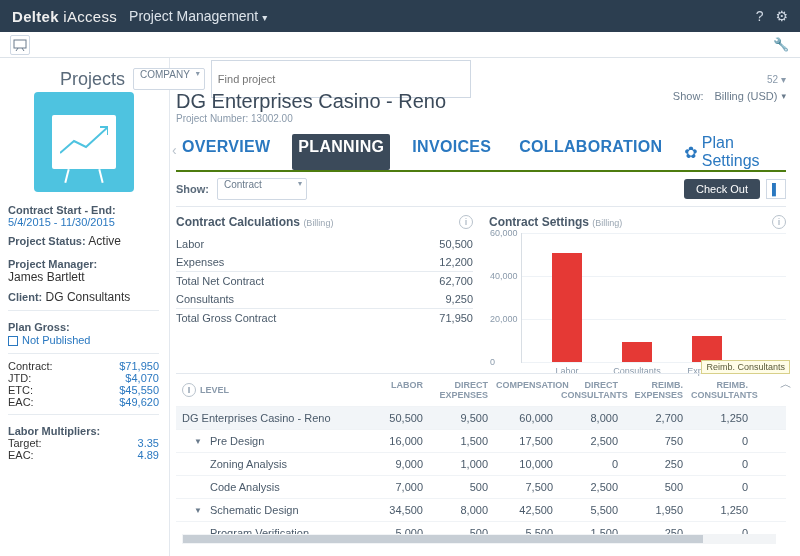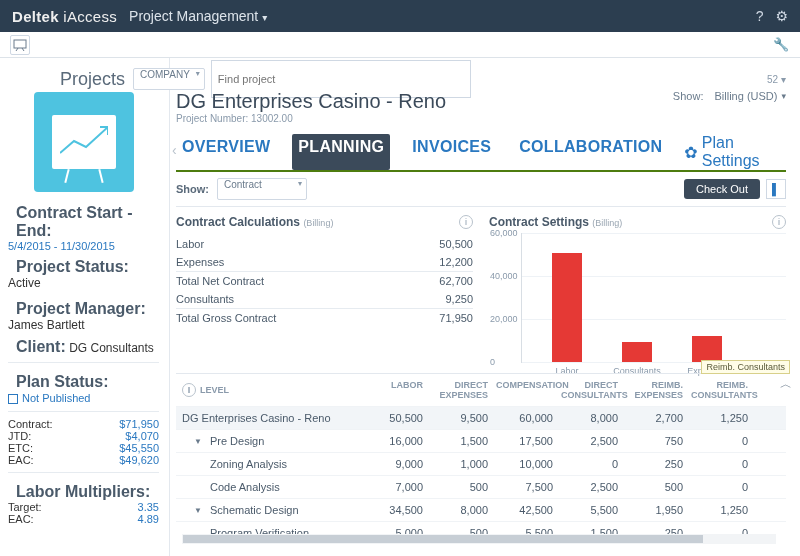--- a/index.html
+++ b/index.html
@@ -22,21 +22,21 @@
 .mini-select { border: 1px solid #cfd8e3; height: 22px; font-size: 10px; padding: 0 14px 0 6px; background: #fff; color: #6a7b8c; position: relative; border-radius: 2px; display: flex; align-items: flex-start; }
 .mini-select::after { content: "▾"; position: absolute; right: 4px; font-size: 8px; color: #8a9aab; }
 .search-input { border: 1px solid #cfd8e3; height: 38px; width: 260px; padding: 0 6px; font-size: 11px; color: #8a9aab; }
 .search-count { margin-left: auto; color: #8a9aab; font-size: 10px; margin-right: 4px; }
 .tile { width: 100px; height: 100px; background: #4ec3e0; border-radius: 4px; display: flex; align-items: center; justify-content: center; margin: 0 auto 12px; }
 .tile-inner { width: 64px; height: 54px; background: #fff; position: relative; border-radius: 2px; }
 .tile-legs::before, .tile-legs::after { content: ""; position: absolute; width: 2px; height: 14px; background: #fff; bottom: -14px; }
 .tile-legs::before { left: 14px; transform: rotate(14deg); }
 .tile-legs::after { right: 14px; transform: rotate(-14deg); }
 .tile-chart { position: absolute; left: 8px; right: 8px; top: 10px; bottom: 10px; }
-.sb-label { font-weight: 600; color: #4a5a6a; font-size: 16px; margin-top: 10px; margin-left: 8px; }
+.sb-label { font-weight: 600; color: #4a5a6a; font-size: 11px; margin-top: 10px; }
 .sb-val { color: #2a78c0; font-size: 11px; }
 .sb-row { display: flex; justify-content: space-between; font-size: 11px; }
 .sb-row .v { color: #2a78c0; }
 .sb-block { margin-bottom: 6px; }
 .hr { border-top: 1px solid #e6ebf0; margin: 6px 0; }
 .checkbox { width: 10px; height: 10px; border: 1px solid #2a78c0; display: inline-block; margin-right: 4px; vertical-align: middle; }
 .header-row { display: flex; align-items: flex-start; margin-bottom: 2px; }
 .proj-name { font-size: 20px; color: #3b4a5a; font-weight: 400; }
 .proj-num { font-size: 10px; color: #8a9aab; }
 .show-wrap { margin-left: auto; font-size: 11px; color: #6a7b8c; display: flex; align-items: center; gap: 4px; }
@@ -128,21 +128,21 @@
         <div class="sb-val">5/4/2015 - 11/30/2015</div>
       </div>
     <div class="sb-block"><span class="sb-label">Project Status:</span> <span>Active</span></div>
     <div class="sb-block">
         <div class="sb-label">Project Manager:</div>
         <div>James Bartlett</div>
       </div>
     <div class="sb-block"><span class="sb-label">Client:</span> <span>DG Consultants</span></div>
     <div class="hr"></div>
     <div class="sb-block">
-        <div class="sb-label">Plan Status:</div>
+        <div class="sb-label">Plan Gross:</div>
         <div><span class="checkbox"></span><span class="sb-val">Not Published</span></div>
       </div>
     <div class="hr"></div>
     <div id="fin-rows">
         <div class="sb-row">
           <span>Contract:</span>
           <span class="v">$71,950</span>
         </div>
         <div class="sb-row">
           <span>JTD:</span>

